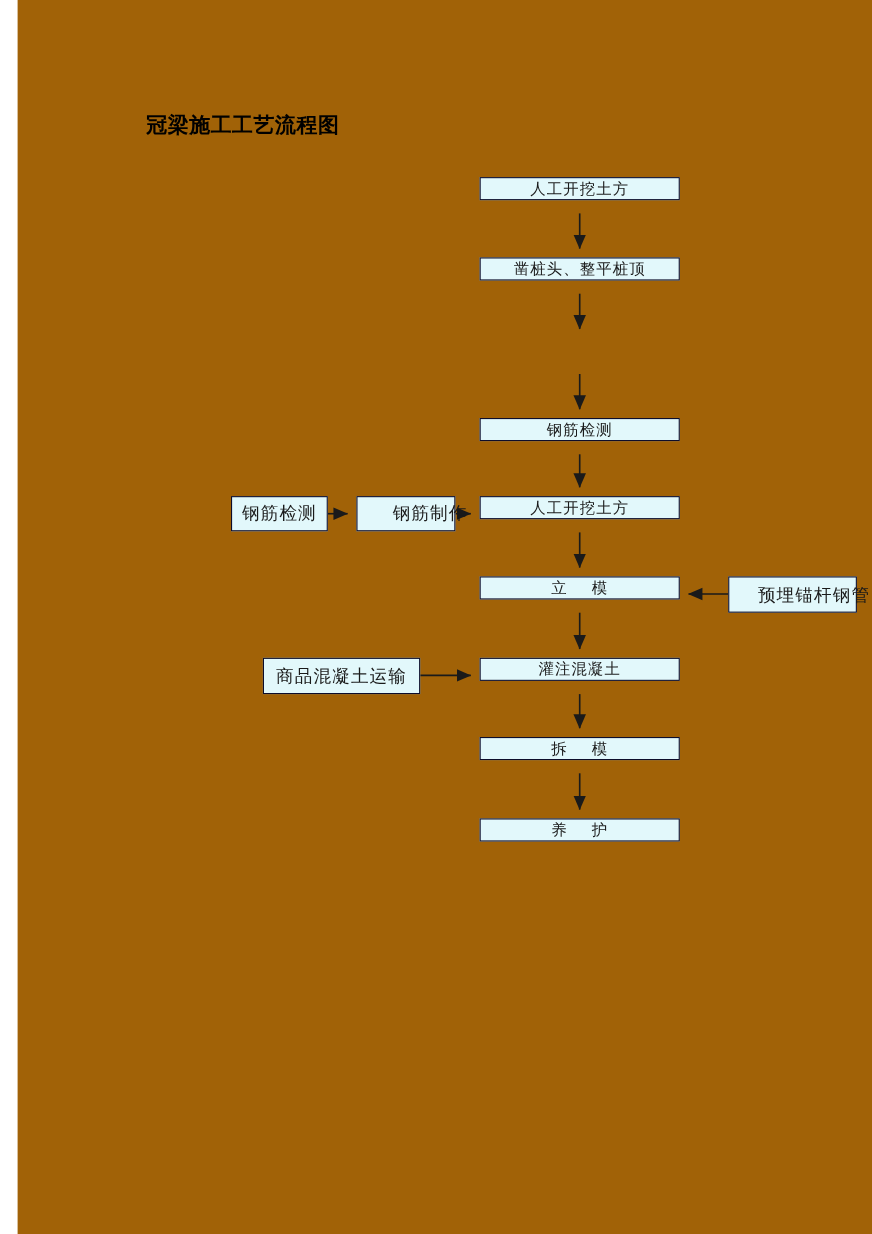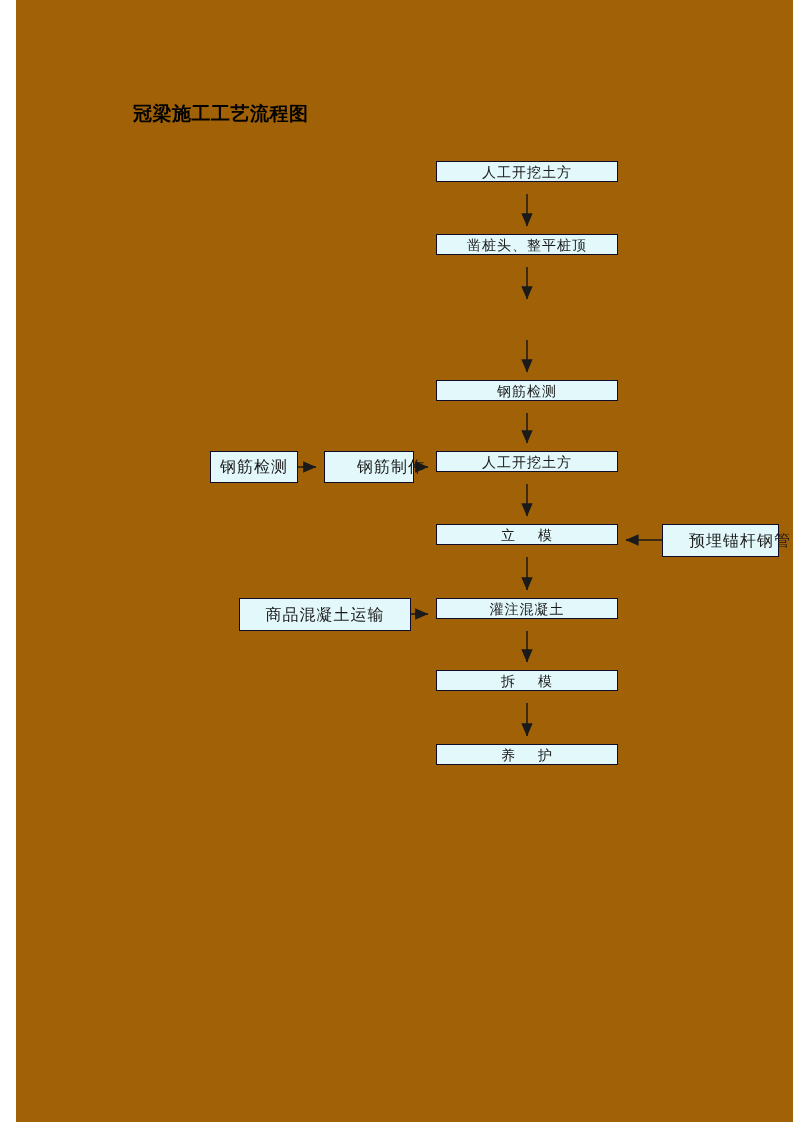--- a/index.html
+++ b/index.html
@@ -83,21 +83,21 @@
   .n4 { top: 380px; }
   .n5 { top: 451px; }
   .n6 { top: 524px; }
   .n7 { top: 598px; }
   .n8 { top: 670px; }
   .n9 { top: 744px; }
 
   .n-rebar-test   { left: 194px; top: 451px; width: 88px;  height: 32px; }
   .n-rebar-make   { left: 308px; top: 451px; width: 90px;  height: 32px; padding-left: 44px; }
   .n-anchor       { left: 646px; top: 524px; width: 117px; height: 33px; padding-left: 39px; }
-  .n-concrete     { left: 223px; top: 598px; width: 172px; height: 33px; text-align: center; }
+  .n-concrete     { left: 223px; top: 598px; width: 143px; height: 33px; text-align: center; }
 </style>
 </head>
 <body>
 
 <div id="page">
 
   <div id="diagram-title">冠梁施工工艺流程图</div>
 
   <div id="flow-canvas">
 

